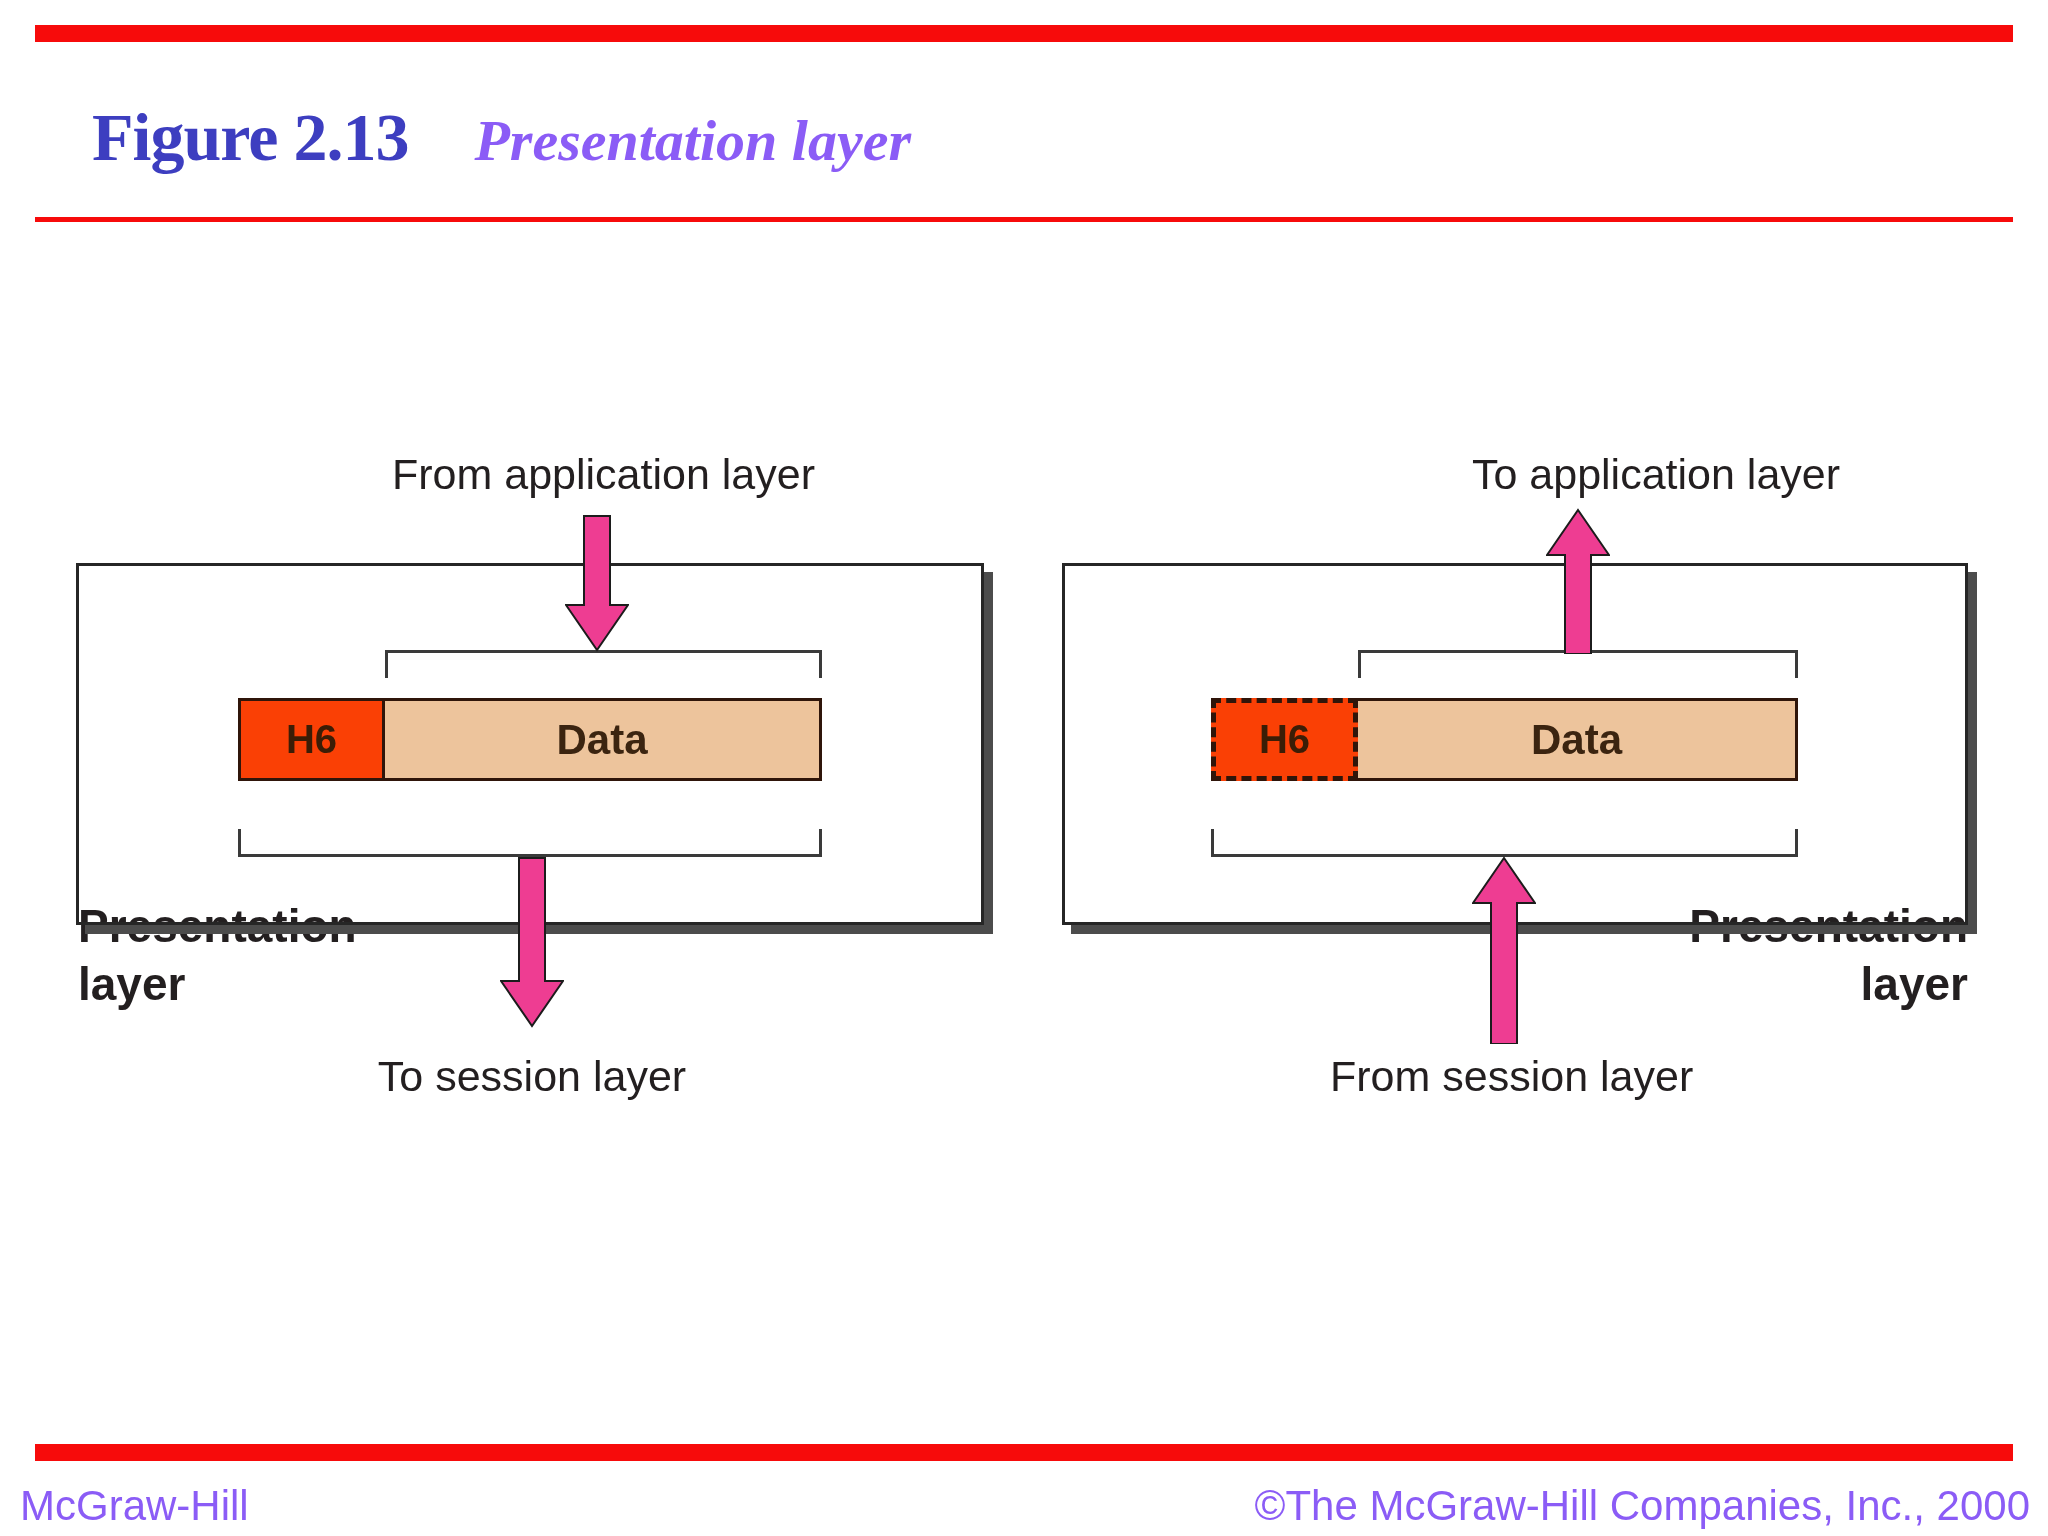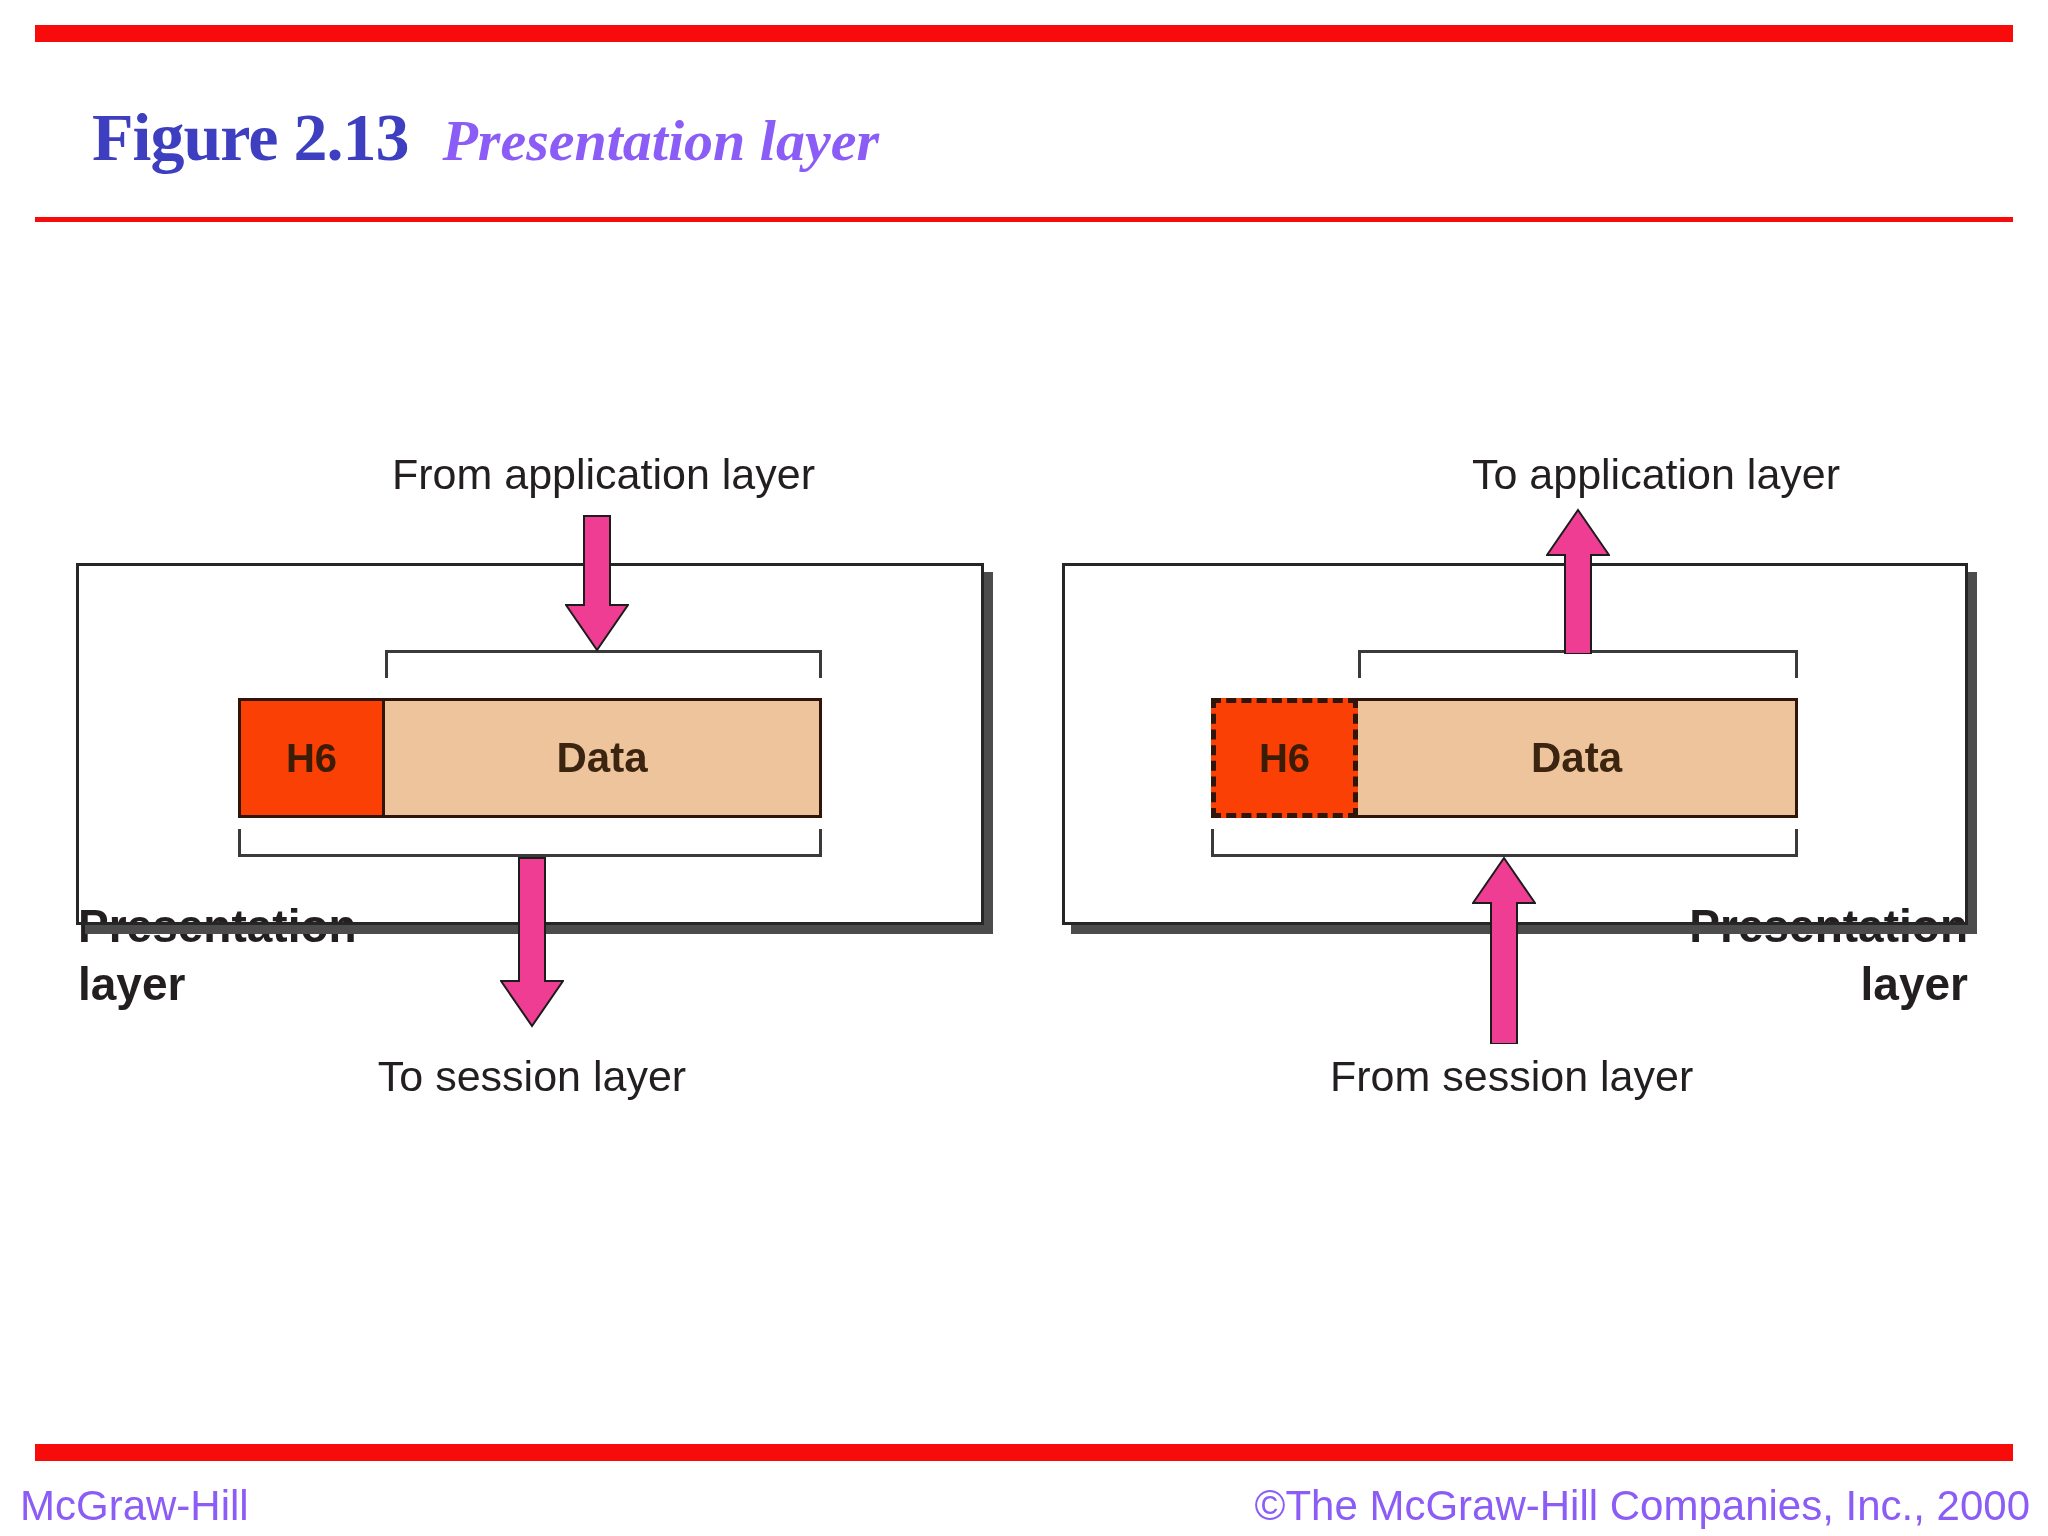--- a/index.html
+++ b/index.html
@@ -17,36 +17,36 @@
   *{margin:0;padding:0;box-sizing:border-box}
   html,body{background:#ffffff}
   body{font-family:"Liberation Sans", sans-serif;}
   .slide{position:relative;width:2048px;height:1536px;background:#ffffff;overflow:hidden}
 
   .bar{position:absolute;left:35px;width:1978px;height:17px;background:var(--accent-red)}
   .bar.top{top:25px}
   .bar.bottom{top:1444px}
   .title-rule{position:absolute;left:35px;top:217px;width:1978px;height:5px;background:var(--accent-red)}
 
-  .title-row{position:absolute;left:92px;top:98px;display:flex;align-items:baseline;gap:34px;white-space:nowrap}
+  .title-row{position:absolute;left:92px;top:98px;display:flex;align-items:baseline;gap:66px;white-space:nowrap}
   .figure-number{font-family:"Liberation Serif", serif;font-weight:bold;font-size:68px;color:var(--title-blue);letter-spacing:-1px}
   .figure-title{font-family:"Liberation Serif", serif;font-weight:bold;font-style:italic;font-size:58px;color:#8b5cf6}
 
   .dlabel{position:absolute;font-size:43px;font-weight:normal;color:var(--text-dark);white-space:nowrap}
   .dlabel.center{text-align:center}
 
   .panel-box{position:absolute;top:563px;height:362px;background:transparent;border:3px solid var(--line-dark);box-shadow:9px 9px 0 var(--shadow-gray);z-index:2}
   .panel-box.left{left:76px;width:908px}
   .panel-box.right{left:1062px;width:906px}
 
   .bracket{position:absolute;height:28px;z-index:3}
   .bracket.open-down{border-top:3px solid var(--bracket-gray);border-left:3px solid var(--bracket-gray);border-right:3px solid var(--bracket-gray)}
   .bracket.open-up{border-bottom:3px solid var(--bracket-gray);border-left:3px solid var(--bracket-gray);border-right:3px solid var(--bracket-gray)}
 
-  .packet{position:absolute;top:698px;height:120px;display:flex;z-index:4}
+  .packet{position:absolute;top:698px;height:83px;display:flex;z-index:4}
   .packet .h6{width:147px;height:100%;background:var(--header-fill);border:3px solid var(--packet-border);
       display:flex;align-items:center;justify-content:center;font-size:40px;font-weight:bold;color:#3b1d06}
   .packet .h6.dashed{border:5px dashed var(--packet-border)}
   .packet .data{flex:1;height:100%;background:var(--data-fill);border:3px solid var(--packet-border);border-left:none;
       display:flex;align-items:center;justify-content:center;font-size:42px;font-weight:bold;color:#3b2410}
 
   .arrow{position:absolute;z-index:6}
   .arrow polygon{fill:var(--arrow-pink);stroke:#1c1c1c;stroke-width:2;stroke-linejoin:miter}
 
   .side-label{position:absolute;top:898px;font-size:46px;font-weight:bold;color:var(--text-dark);line-height:1.26}

